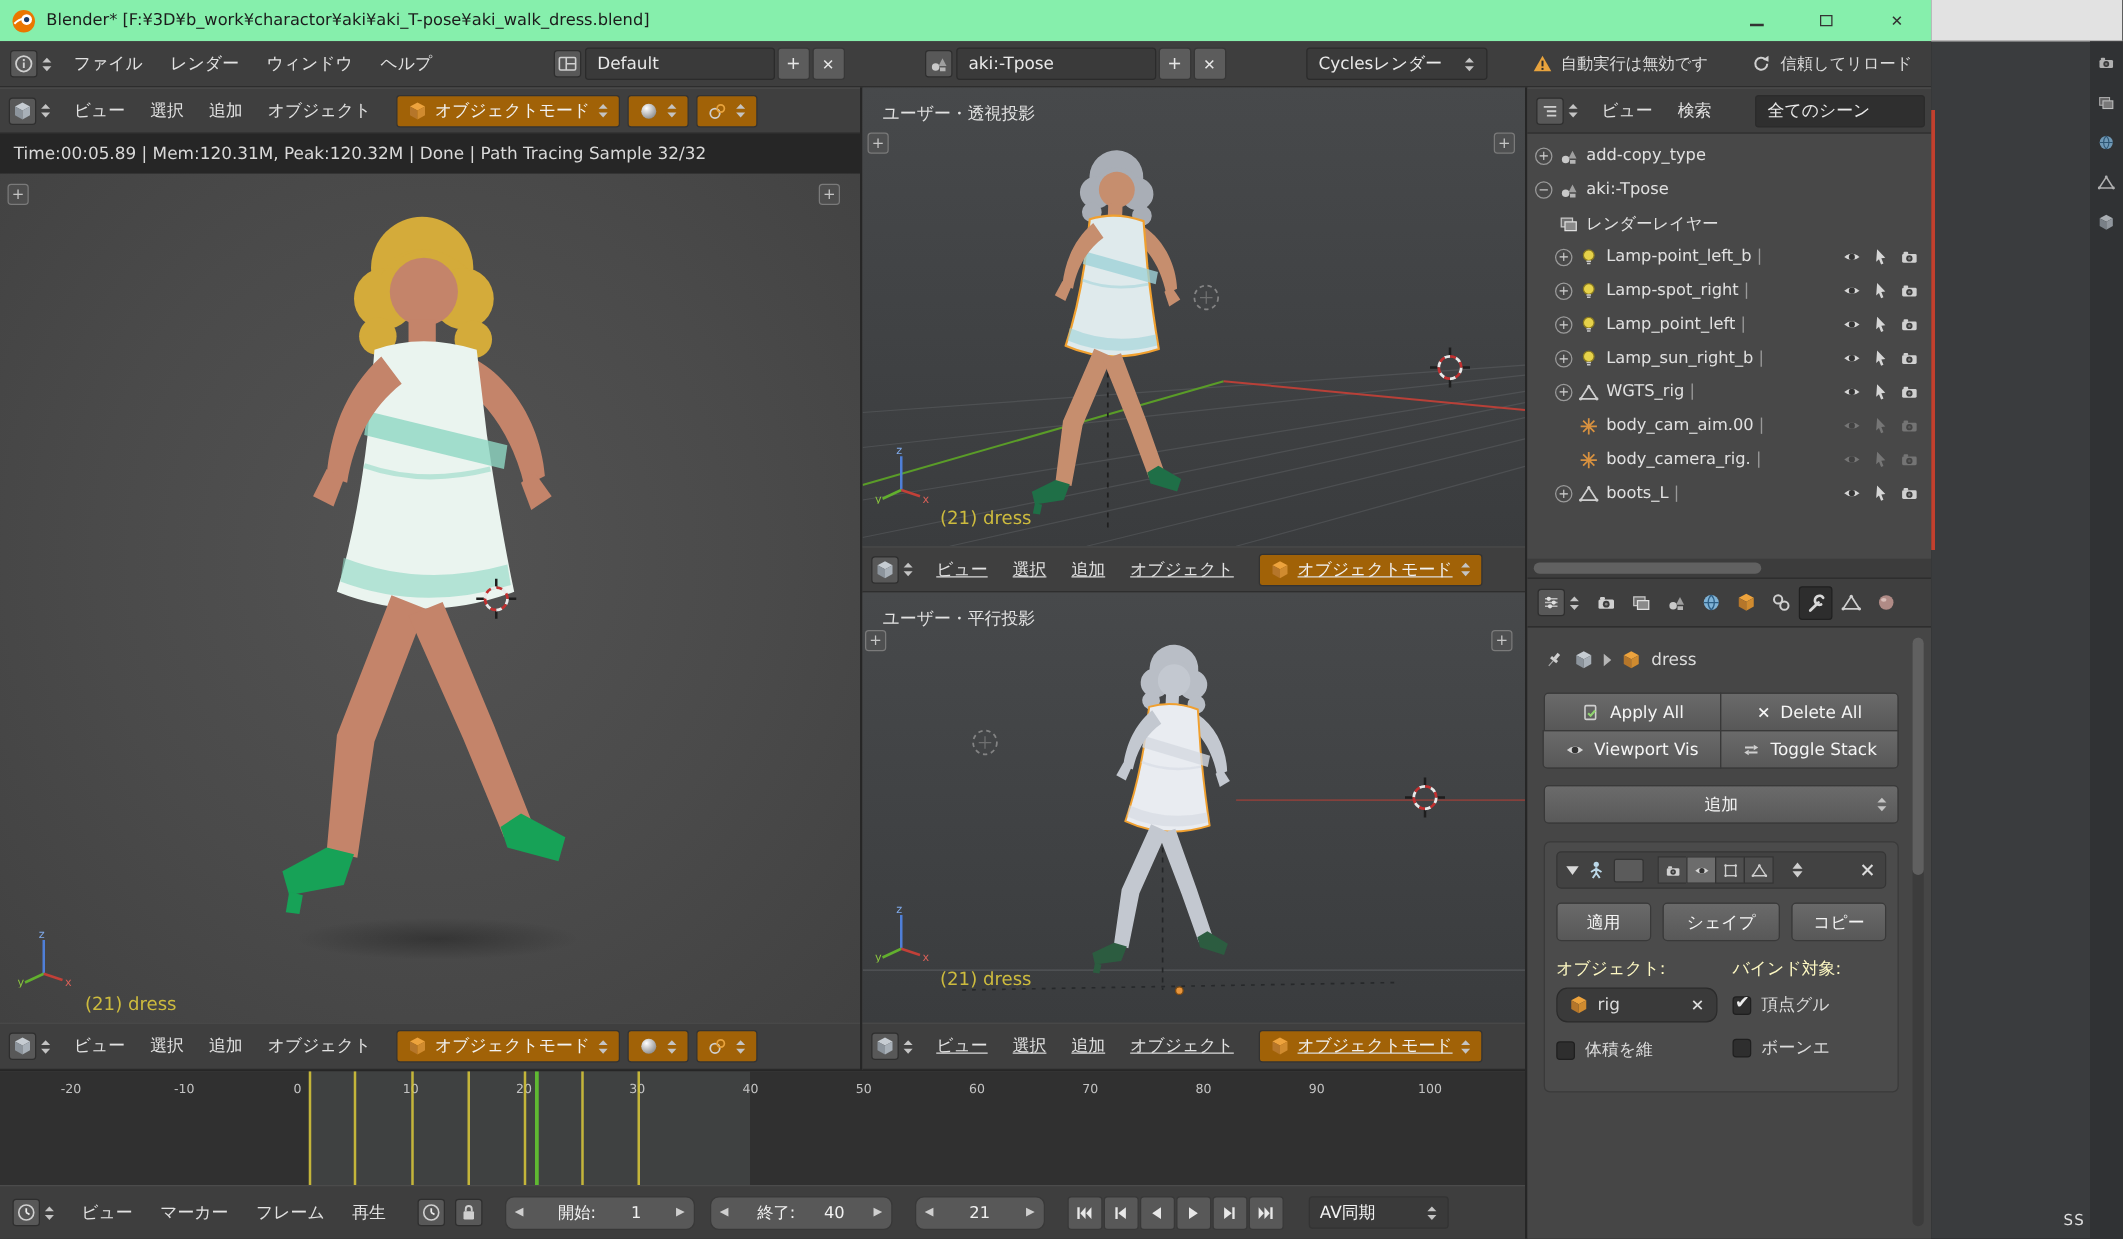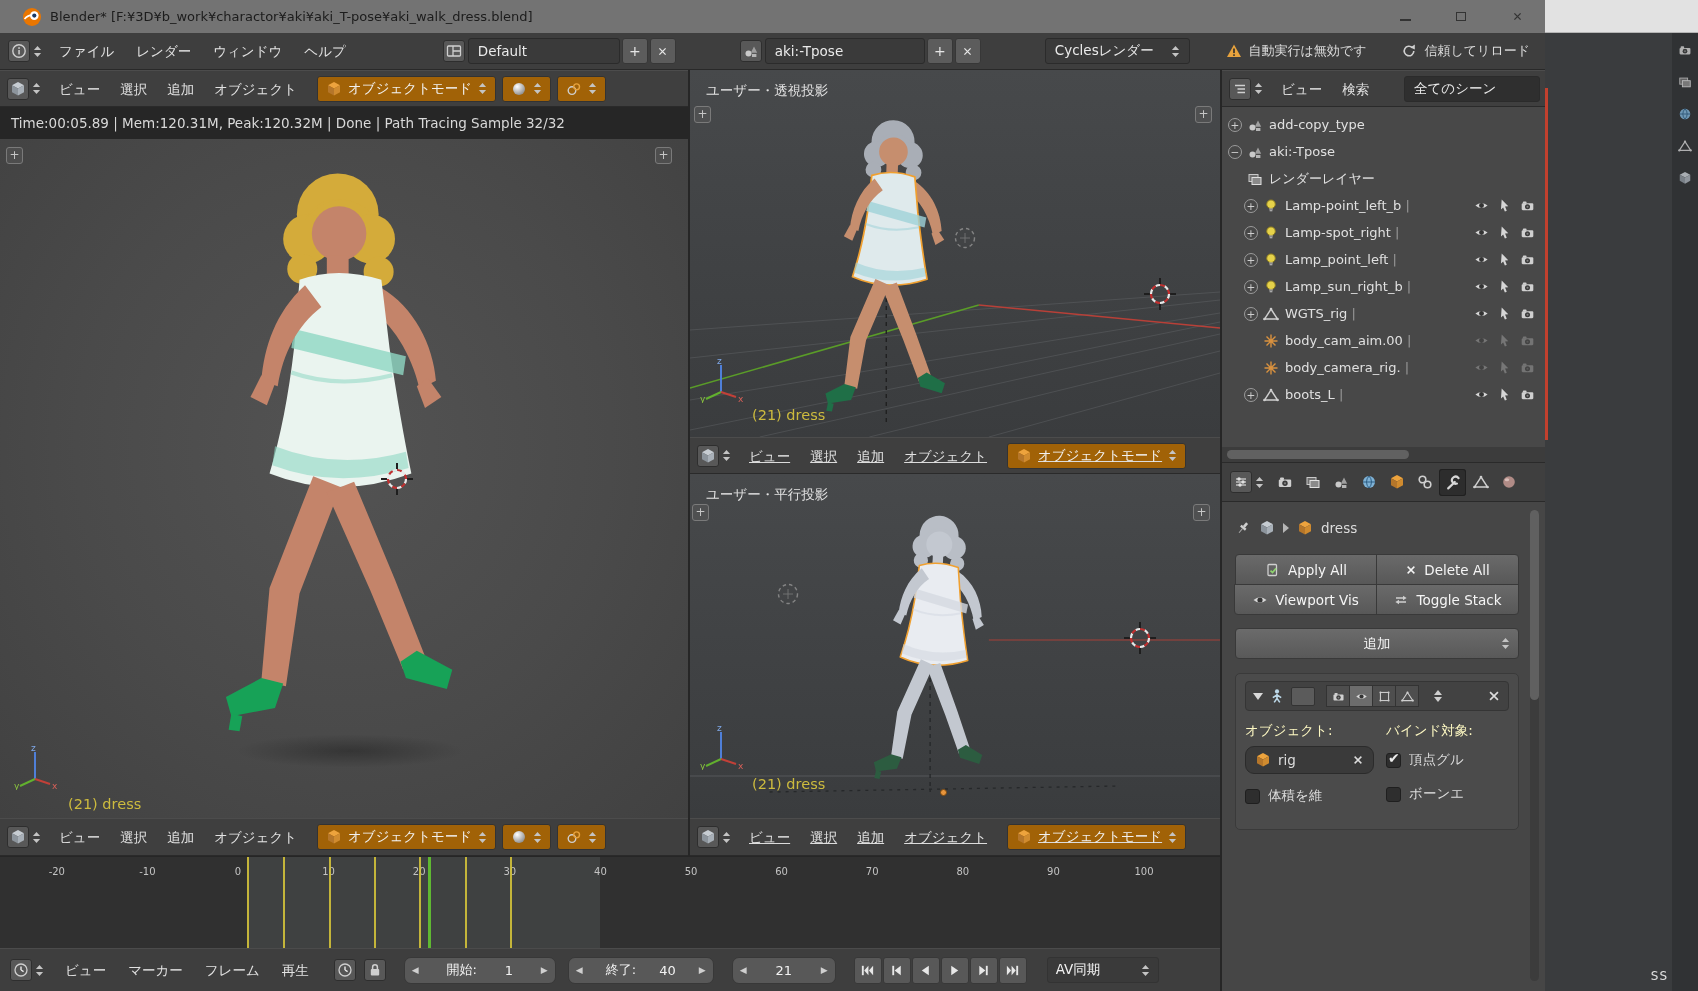--- a/index.html
+++ b/index.html
@@ -3,21 +3,21 @@
 <meta charset="utf-8">
 <style>
   * { box-sizing:border-box; margin:0; padding:0; }
   html,body { width:1698px; height:991px; overflow:hidden; background:#2b2b2b; }
   body { font-family:"DejaVu Sans","Liberation Sans",sans-serif; font-size:13px; color:#dcdcdc; }
   .screen { position:relative; width:1698px; height:991px; }
 
   
   .bwin { position:absolute; left:0; top:0; width:1545px; height:991px; display:flex; flex-direction:column; background:#454545; box-shadow:3px 0 8px rgba(0,0,0,.55); }
 
-  .titlebar { flex:0 0 33px; background:#737373; color:#1c1c1c; display:flex; align-items:center; padding-left:22px; font-size:13px; }
+  .titlebar { flex:0 0 33px; background:#86efac; color:#1c1c1c; display:flex; align-items:center; padding-left:9px; font-size:13px; }
   .logo { width:20px; height:20px; margin-right:8px; flex:0 0 20px; }
   .title-text { flex:1; white-space:nowrap; overflow:hidden; }
   .winbtns { display:flex; height:33px; }
   .winbtn { width:56px; display:flex; align-items:center; justify-content:center; color:#333; }
   .wg-min { width:11px; border-bottom:2px solid #333; margin-top:6px; }
   .wg-max { width:10px; height:9px; border:1.5px solid #333; }
   .winbtn svg { width:11px; height:11px; color:#333; }
 
   .infobar { flex:0 0 37px; background:#3e3e3e; border-bottom:1px solid #292929; display:flex; align-items:center; padding:0 6px; }
   .menu-item { padding:0 11px; font-size:13.5px; color:#e2e2e2; line-height:34px; white-space:nowrap; }
@@ -1164,20 +1164,31 @@
               </div>
               <div class="updn2">
                 <span class="tin-u"></span>
                 <span class="tin-d"></span>
               </div>
               <svg class="modx">
                     <use href="#i-x"></use>
                   </svg>
             </div>
 
+            <div class="modrow3">
+              <div class="pbtn">
+                    <span>適用</span>
+                  </div>
+              <div class="pbtn">
+                    <span>シェイプ</span>
+                  </div>
+              <div class="pbtn">
+                    <span>コピー</span>
+                  </div>
+            </div>
 
             <div class="modgrid">
               <div>
                 <div class="flabel">オブジェクト:</div>
                 <div class="objfield">
                   <svg class="ic">
                         <use href="#i-cube"></use>
                       </svg>
                   <span class="grow">rig</span>
                   <svg class="xs">

